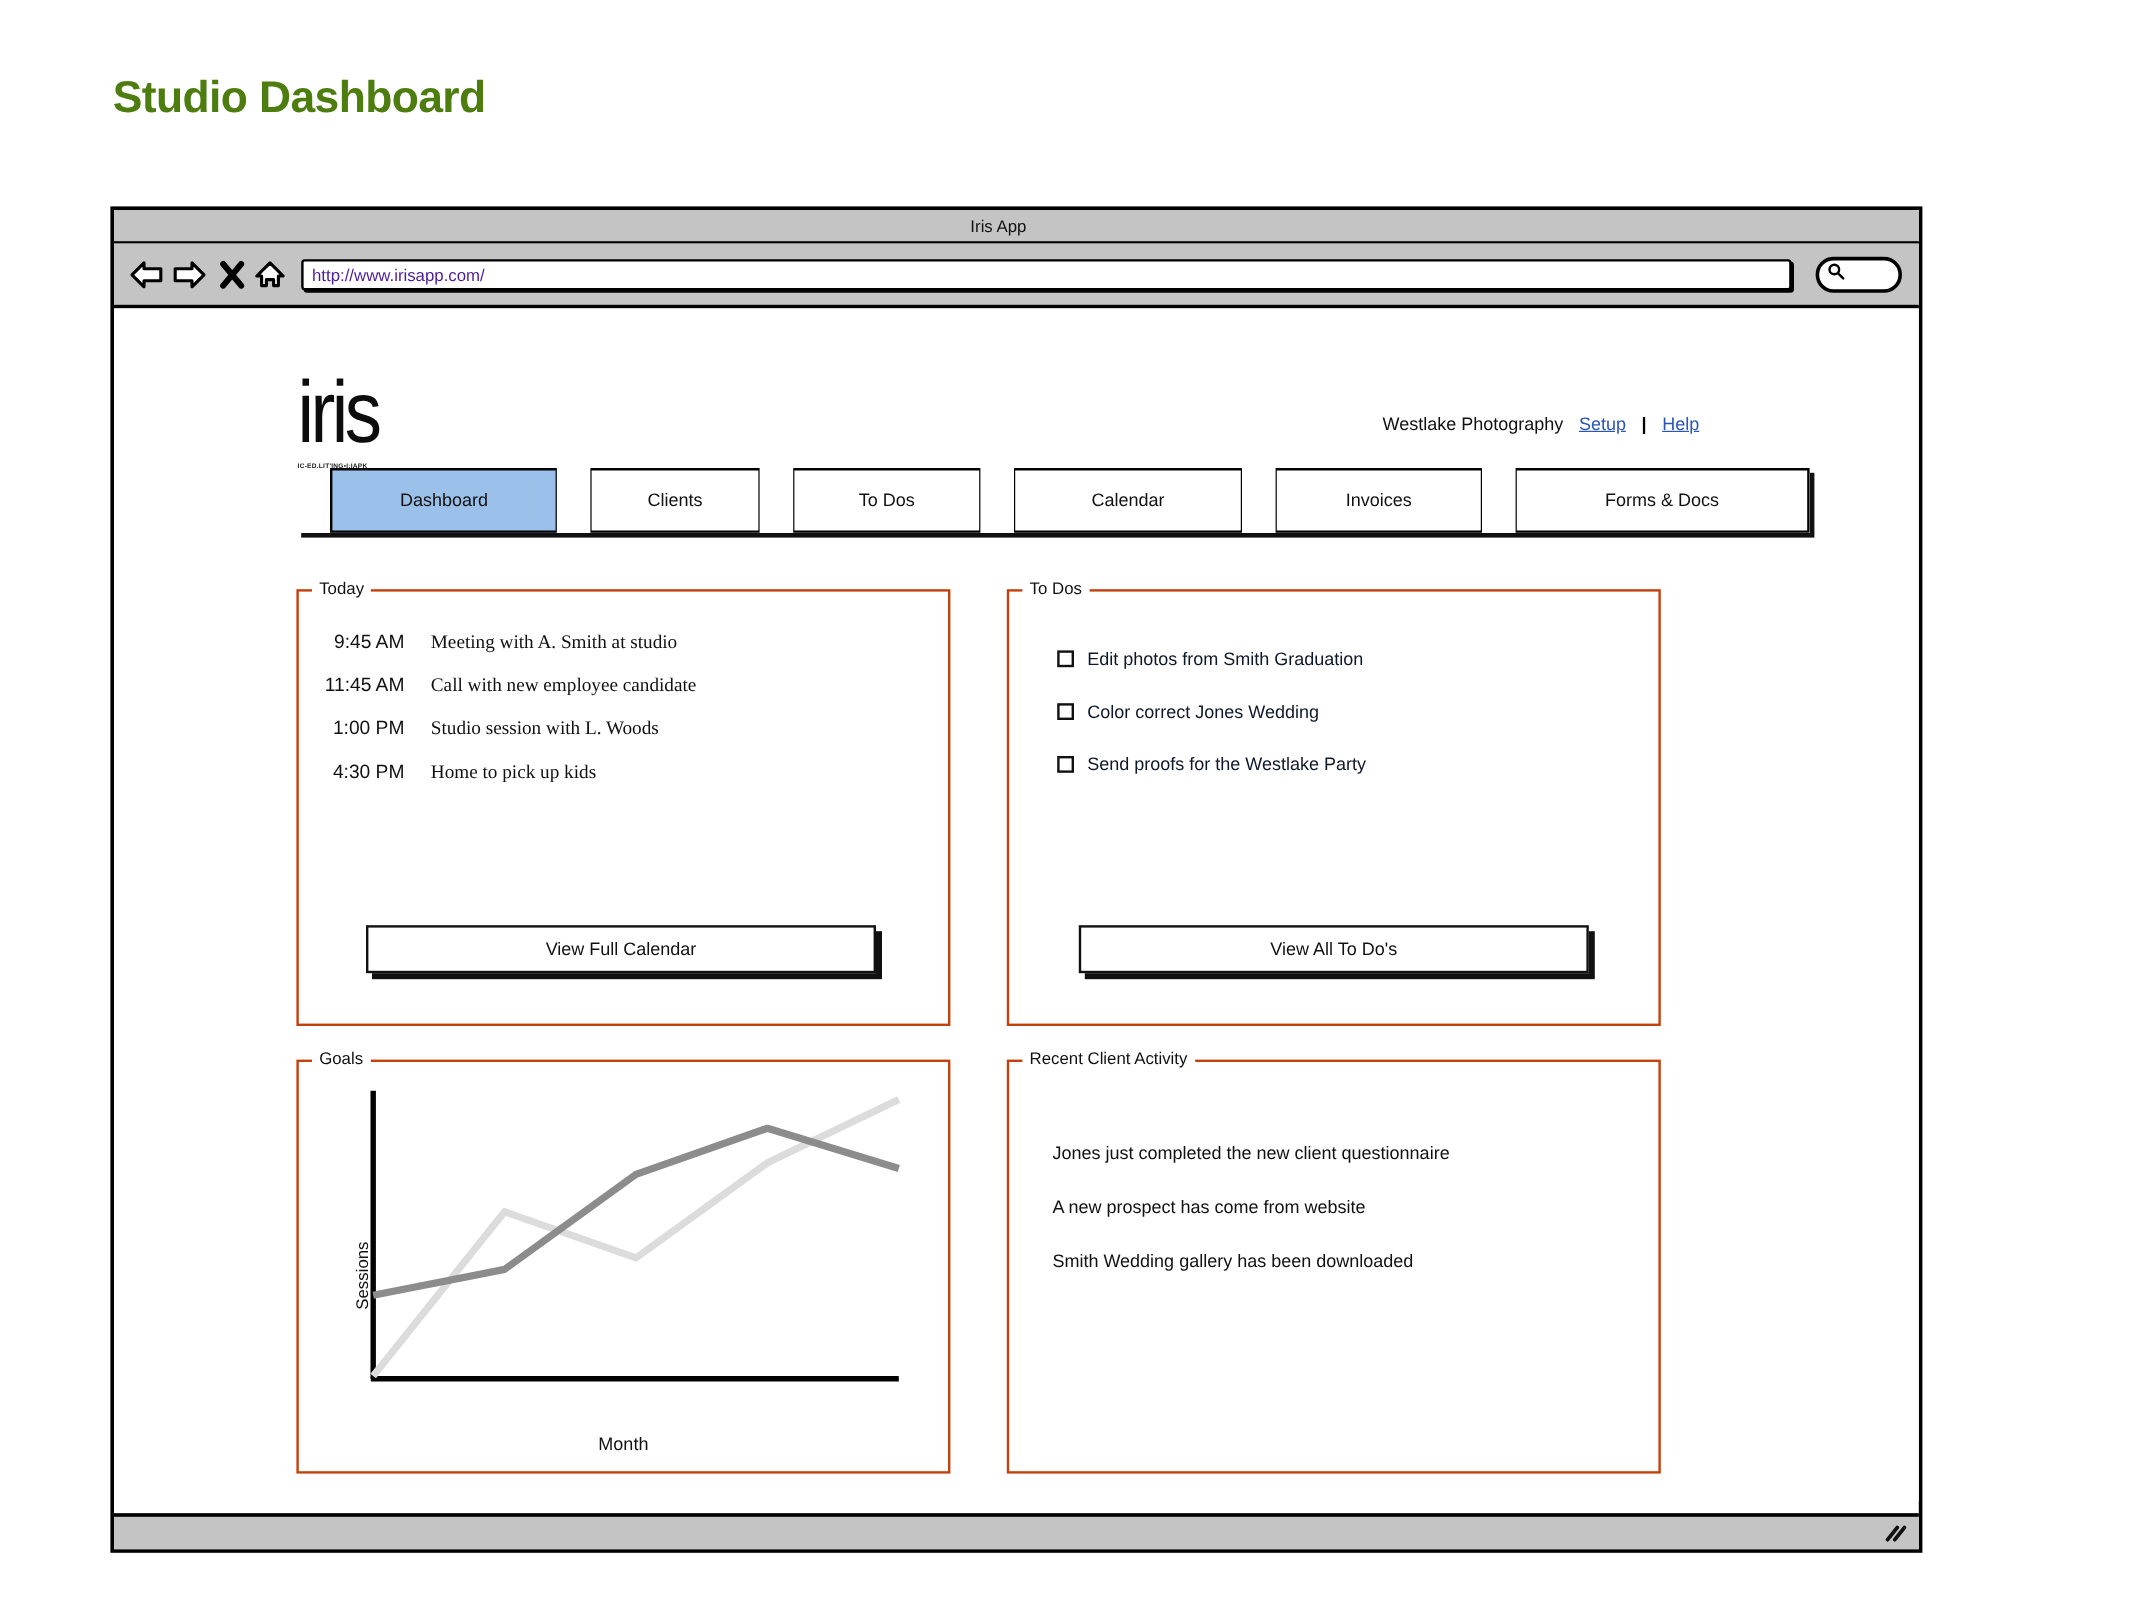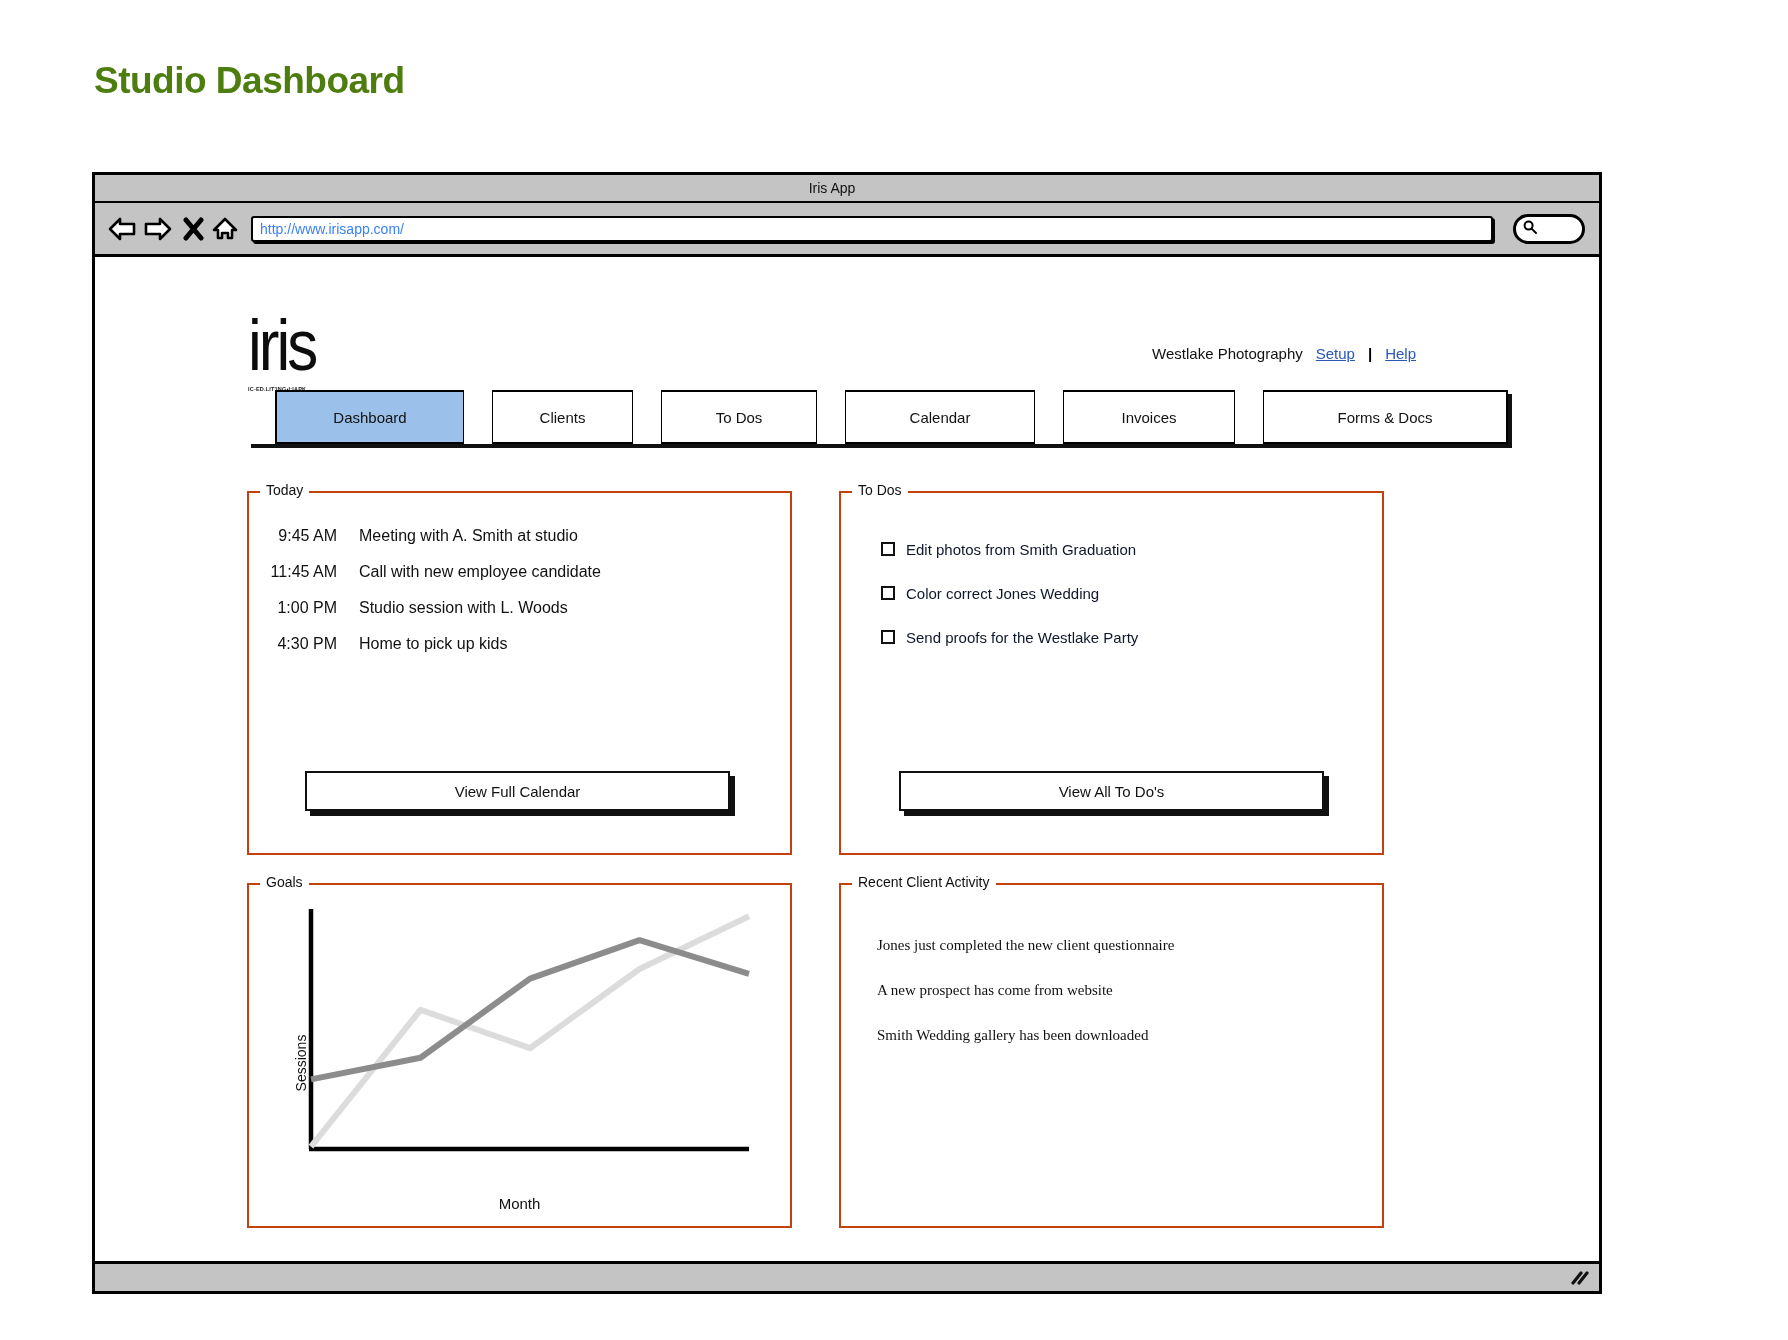--- a/index.html
+++ b/index.html
@@ -63,21 +63,21 @@
     flex: 1;
     height: 26px;
     background: #ffffff;
     border: 2px solid #000;
     border-radius: 3px;
     box-shadow: 2px 2px 0 #000;
     display: flex;
     align-items: center;
     padding: 0 7px;
     font-size: 14px;
-    color: #3b82f6;
+    color: #4c1d95;
     overflow: hidden;
     white-space: nowrap;
   }
 
   #search-field {
     width: 72px; height: 30px;
     margin-left: 20px;
     background: #ffffff;
     border: 3px solid #000;
     border-radius: 16px;
@@ -207,21 +207,21 @@
     height: 36px;
     font-size: 16px;
     color: #111;
   }
   .agenda-row .time {
     width: 110px;
     text-align: right;
     padding-right: 22px;
     white-space: nowrap;
   }
-  .agenda-row .what { white-space: nowrap; }
+  .agenda-row .what { white-space: nowrap; font-family: Liberation Serif, serif; }
 
   
   #todo-list {
     position: absolute;
     left: 40px; top: 34px;
   }
   .todo-row {
     display: flex;
     align-items: center;
     height: 44px;
@@ -269,21 +269,21 @@
     left: 0; right: 0;
     bottom: 14px;
     text-align: center;
     font-size: 15px;
     color: #111;
   }
 
   
   #activity-list {
     position: absolute;
-    left: 36px; top: 38px; font-family: Liberation Serif, serif;
+    left: 36px; top: 54px;
   }
   .activity-row {
     height: 45px;
     font-size: 15px;
     color: #111;
     display: flex;
     align-items: center;
     white-space: nowrap;
   }
 </style>

